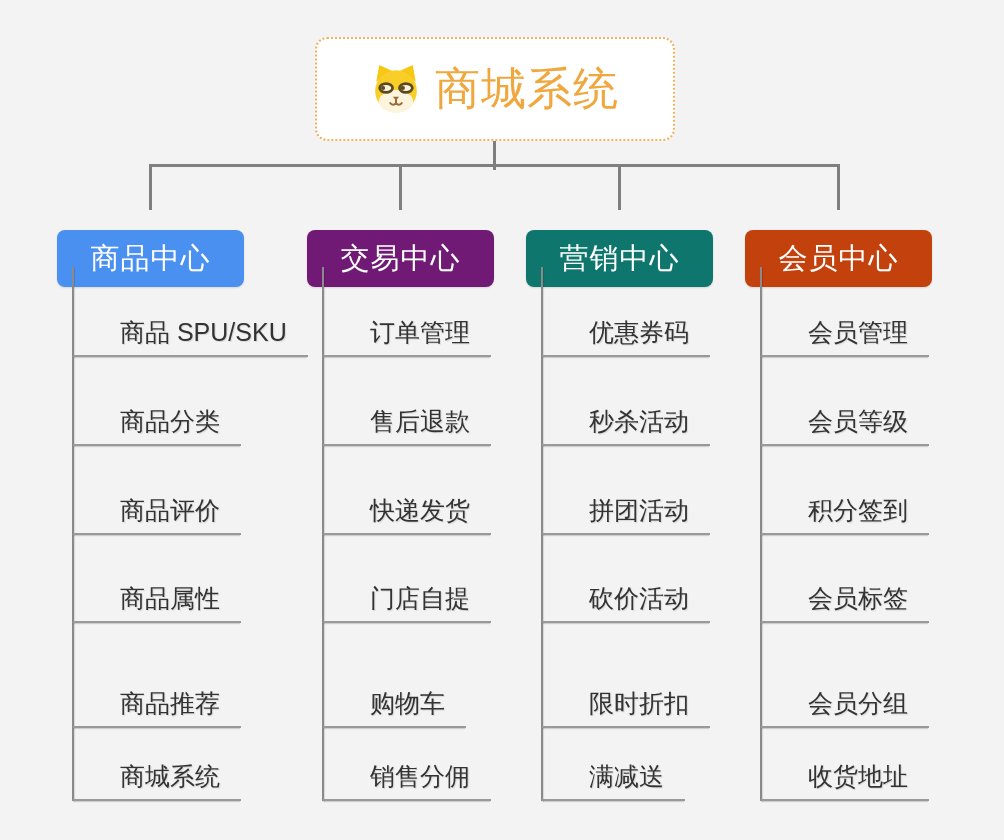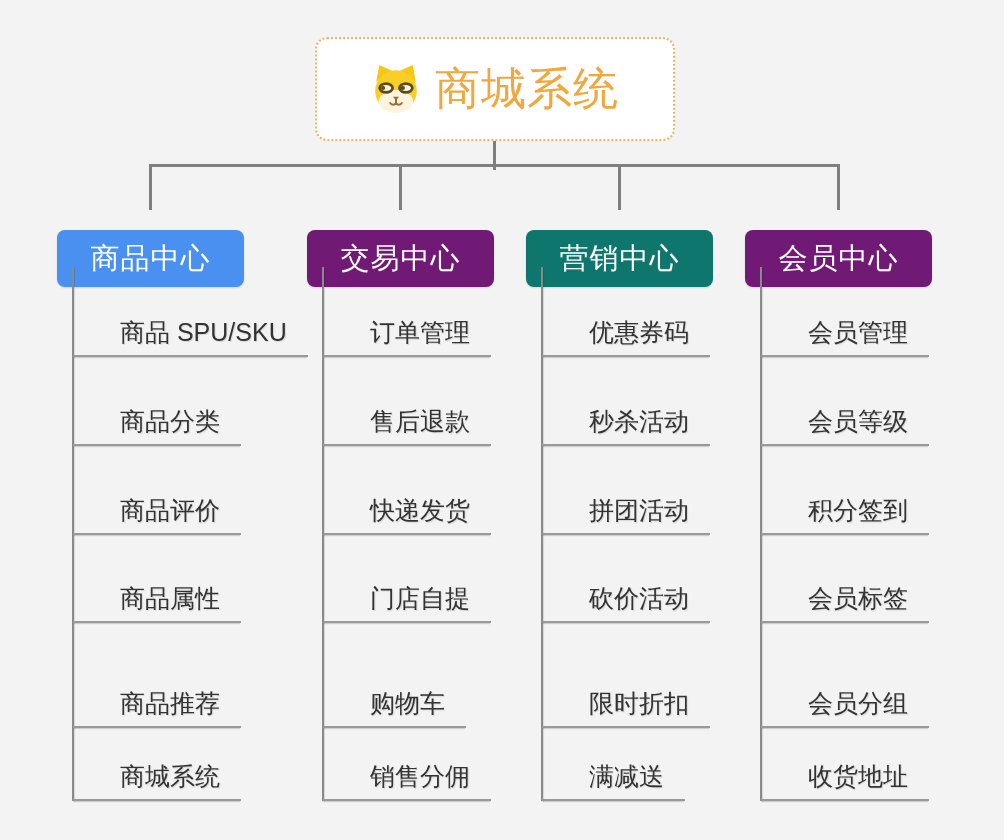--- a/index.html
+++ b/index.html
@@ -100,21 +100,21 @@
   <div class="branch-spine"></div>
   <div class="leaf l0">优惠券码</div>
   <div class="leaf l1">秒杀活动</div>
   <div class="leaf l2">拼团活动</div>
   <div class="leaf l3">砍价活动</div>
   <div class="leaf l4">限时折扣</div>
   <div class="leaf l5">满减送</div>
 </div>
 
 <div class="branch b3">
-  <div class="branch-head" style="background-color: #701a75;">会员中心</div>
+  <div class="branch-head" style="background-color: #c2410c;">会员中心</div>
   <div class="branch-spine"></div>
   <div class="leaf l0">会员管理</div>
   <div class="leaf l1">会员等级</div>
   <div class="leaf l2">积分签到</div>
   <div class="leaf l3">会员标签</div>
   <div class="leaf l4">会员分组</div>
   <div class="leaf l5">收货地址</div>
 </div>
 
 </body></html>

